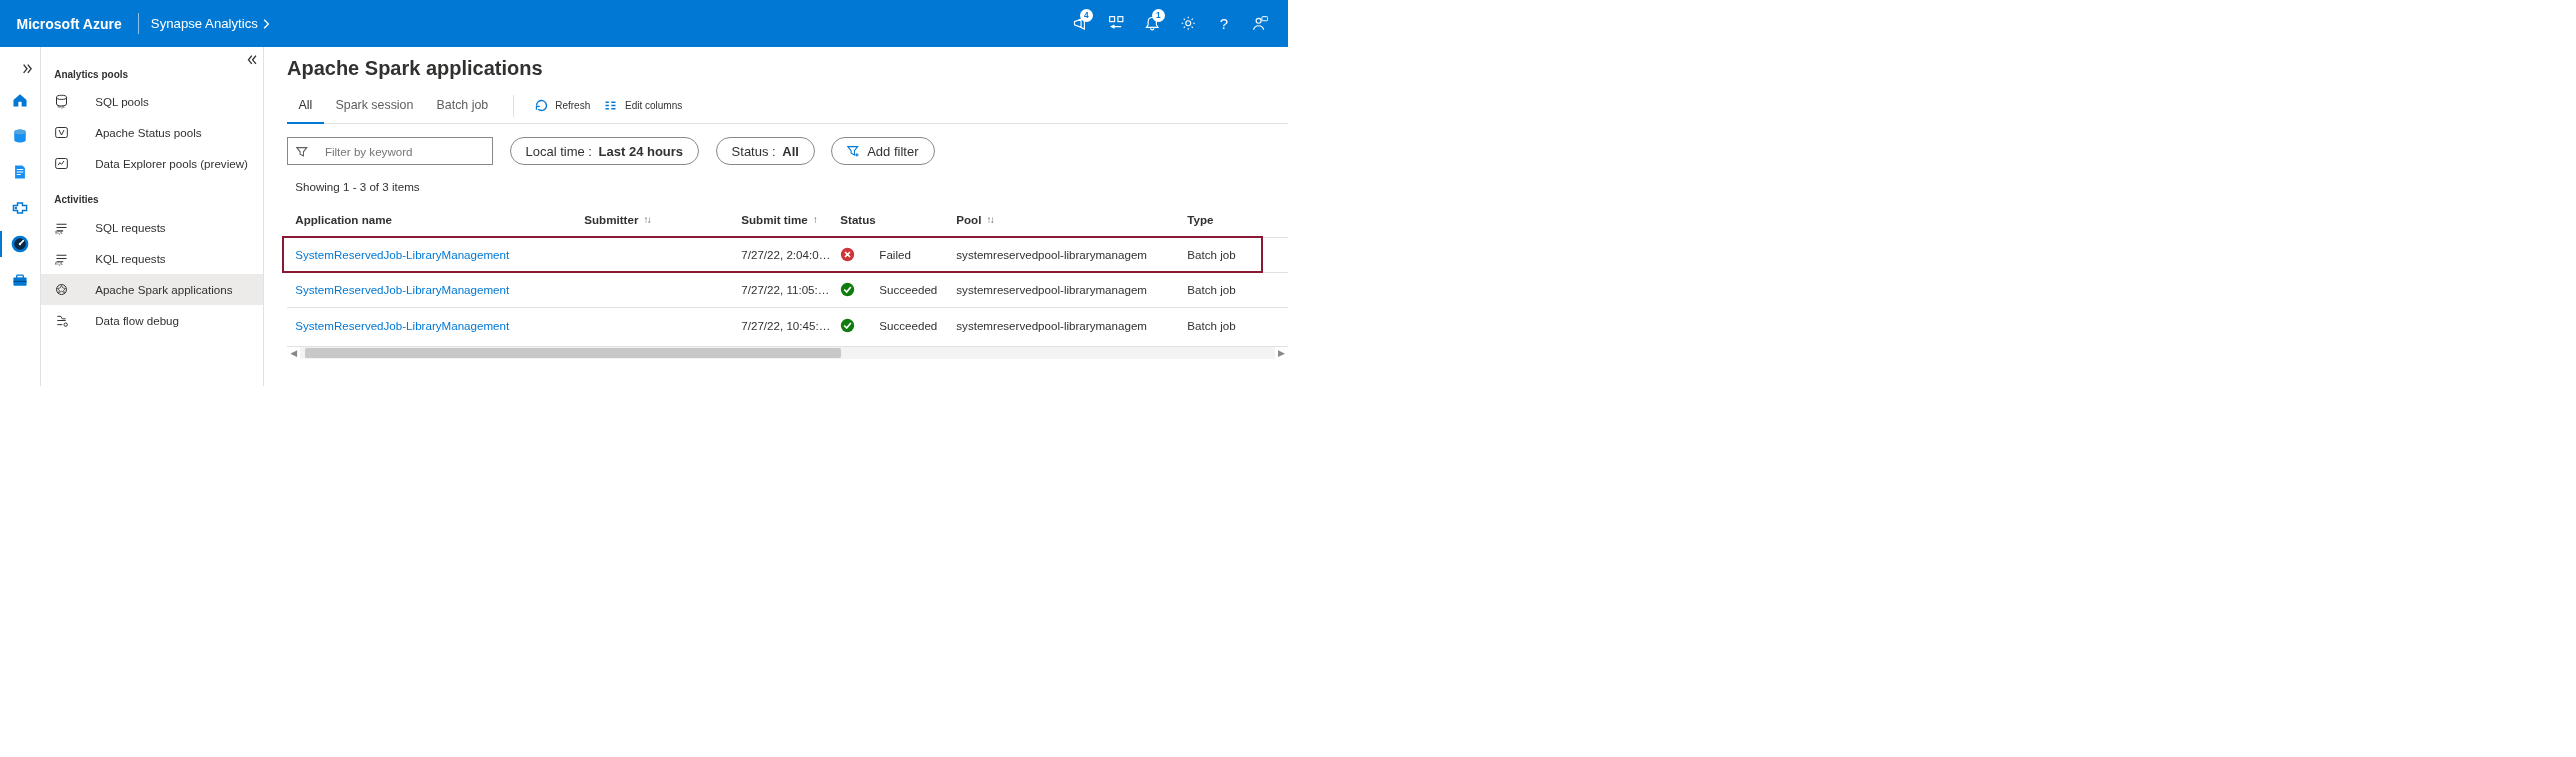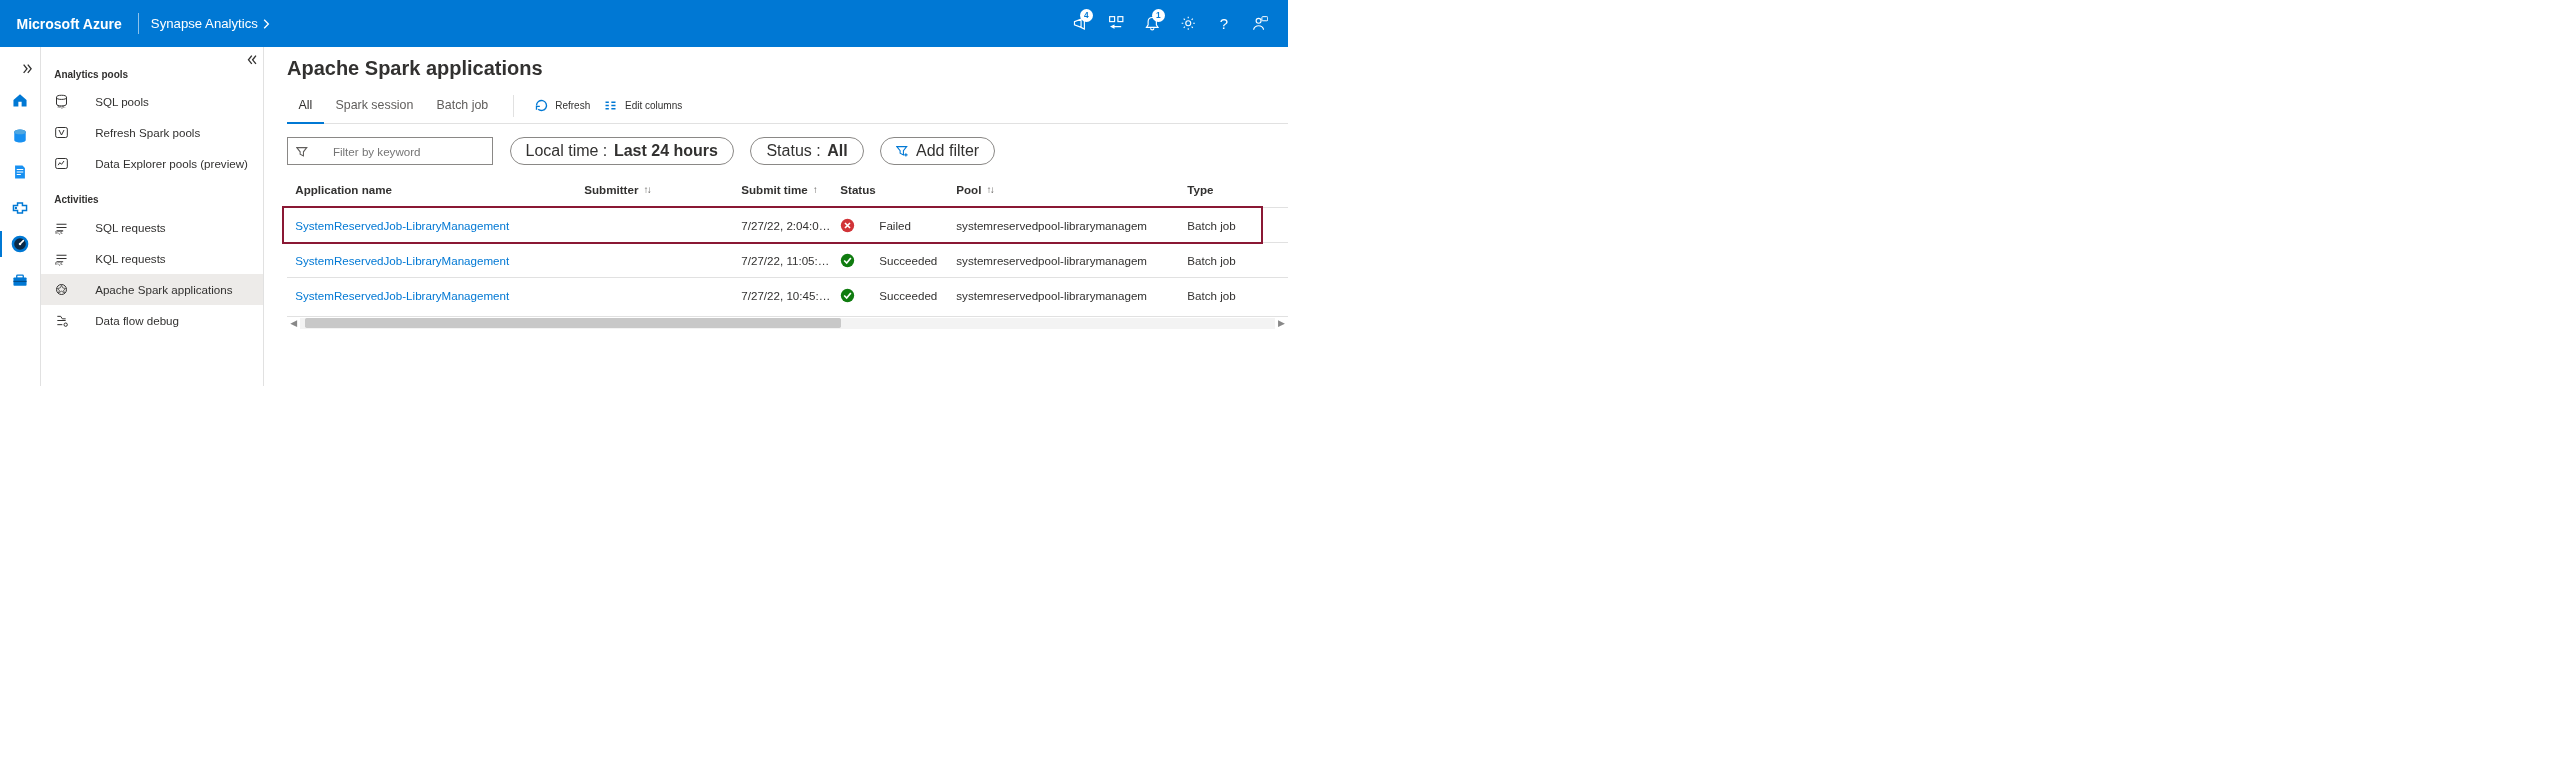--- a/index.html
+++ b/index.html
@@ -191,37 +191,37 @@
   .filterbar {
     display:flex; align-items:center; gap:16.5px;
     padding: 13.2px 0 6.6px 0;
   }
   .filter-input {
     display:flex; align-items:center;
     border:0.8px solid #8a8886;
     height:28px;
     width:206px;
     padding:0 8.3px;
-    gap:23px;
+    gap:15px;
     color: var(--text-muted);
   }
   .filter-input input{
     border:none; outline:none; flex:1;
     font-size:11.6px;
     color: var(--text);
     background:transparent;
   }
   .pill {
     height:28px;
     border:0.8px solid #8a8886;
     border-radius: 14px;
     padding: 0 15px;
     display:flex;align-items:center;gap:6.6px;
     cursor:pointer;
-    font-size:16px;
+    font-size:13px;
   }
   .pill b{ font-weight:600; }
 
   .count-line{
     padding: 8.3px 0 8.3px 8.3px;
     color: var(--text);
     font-size:11.6px;
   }
 
   
@@ -433,21 +433,21 @@
       </span>
       <span>SQL pools</span>
     </div>
     <div class="side-item">
       <span class="ic">
         <svg width="15" height="15" viewBox="0 0 18 18">
             <rect x="2" y="3" width="14" height="12" rx="2" fill="none" stroke="#323130" stroke-width="1.2"></rect>
             <path d="M6 6l3 6l3-6" fill="none" stroke="#323130" stroke-width="1.2"></path>
           </svg>
       </span>
-      <span>Refresh Spark pools</span>
+      <span>Apache Status pools</span>
     </div>
     <div class="side-item">
       <span class="ic">
         <svg width="15" height="15" viewBox="0 0 18 18">
             <rect x="2" y="3" width="14" height="12" rx="2" fill="none" stroke="#323130" stroke-width="1.2"></rect>
             <path d="M5 11l2-3l2 2l3-4" fill="none" stroke="#323130" stroke-width="1.2"></path>
           </svg>
       </span>
       <span>Data Explorer pools (preview)</span>
     </div>
@@ -540,20 +540,21 @@
         <span>
           <svg width="13.2" height="13.2" viewBox="0 0 16 16">
               <path d="M1 2h12L9 7v5l-4-2V7z" fill="none" stroke="#0078d4" stroke-width="1.3"></path>
               <path d="M12 10v4M10 12h4" stroke="#0078d4" stroke-width="1.3"></path>
             </svg>
         </span>
         <span>Add filter</span>
       </div>
     </div>
 
+    <div class="count-line">Showing 1 - 3 of 3 items</div>
 
     <div class="tbl">
       <div class="hdr">
         <div class="cell">
           <span>Application name</span>
         </div>
         <div class="cell">
           <span>Submitter</span>
           <span class="sort-icons">↑↓</span>
         </div>

